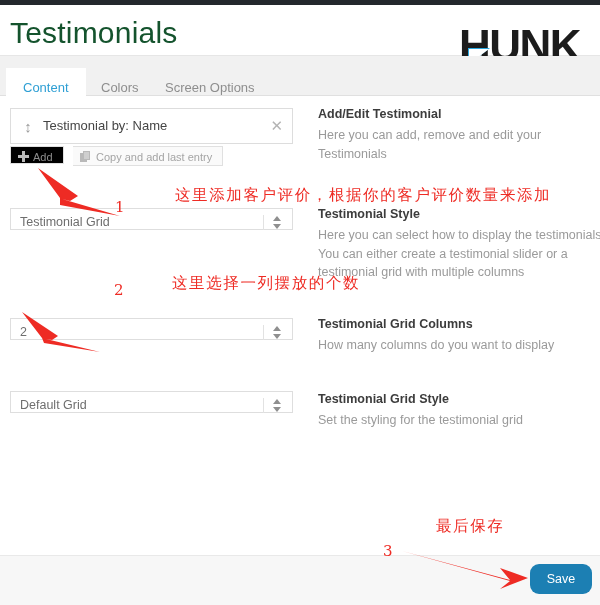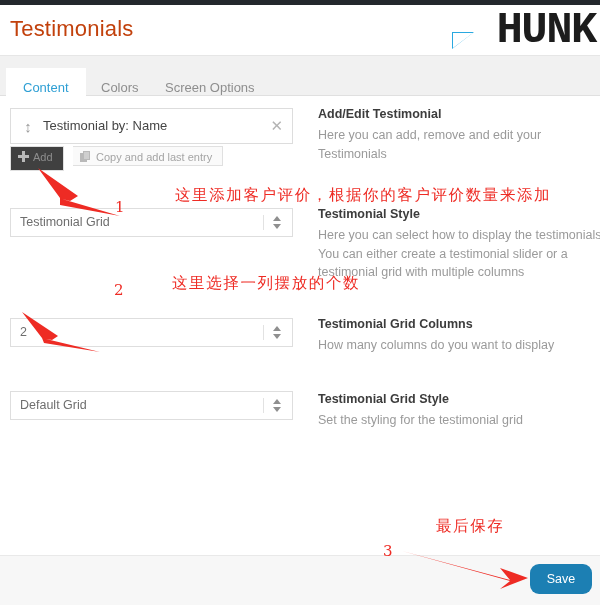--- a/index.html
+++ b/index.html
@@ -27,42 +27,42 @@
   .page-header {
     position: absolute;
     left: 0; top: 5px;
     width: 600px; height: 50px;
     background: #ffffff;
     border-bottom: 1px solid #e6e6e6;
   }
   .page-title {
     position: absolute;
     left: 10px; top: 11px;
-    font-size: 22px;
+    font-size: 30px;
     font-weight: 300;
-    color: #c2410c;
+    color: #14532d;
     letter-spacing: .2px;
   }
 
   
   .logo-wrap {
     position: absolute;
     right: 2px; top: 6px;
     width: 160px; height: 78px;
     text-align: right;
   }
   .logo-hunk {
     position: relative;
-    font-family: Liberation Mono, monospace;
+    font-family: Liberation Sans, sans-serif;
     font-size: 44px;
     font-weight: bold;
     color: #1c1c1c;
     letter-spacing: -1.5px;
     line-height: 48px;
-    margin: 0;
+    margin: 16px;
     padding-right: 2px;
   }
   .logo-tri {
     position: absolute;
     left: 14px; top: 26px;
     width: 0; height: 0;
     border-left: 22px solid #29a8e0;
     border-bottom: 17px solid transparent;
   }
   .logo-tri-mask {
@@ -148,24 +148,24 @@
 
   
   .add-row {
     position: absolute;
     left: 10px; top: 50px;
     height: 23px;
   }
   .add-btn {
     position: absolute;
     left: 0; top: 0;
-    height: 25px;
+    height: 18px;
     box-sizing: border-box;
     border: 1px solid #e0e0e0;
-    background: #404040;
+    background: #000000;
     padding: 0 10px 0 7px;
     font-size: 11px;
     line-height: 21px;
     color: #8d8d8d;
     white-space: nowrap;
     cursor: pointer;
   }
   .copy-btn {
     position: absolute;
     left: 63px; top: 0;
@@ -216,21 +216,21 @@
     width: 7px; height: 9px;
     background: #cfcfcf;
     border: 1px solid #b9b9b9;
     box-sizing: border-box;
   }
 
   
   .select-ctl {
     position: absolute;
     left: 10px;
-    width: 283px; height: 29px;
+    width: 283px; height: 22px;
     border: 1px solid #dedede;
     background: #ffffff;
     box-sizing: border-box;
   }
   .select-ctl .sel-val {
     position: absolute;
     left: 9px; top: 6px;
     font-size: 12.5px;
     color: #6e6e6e;
   }

